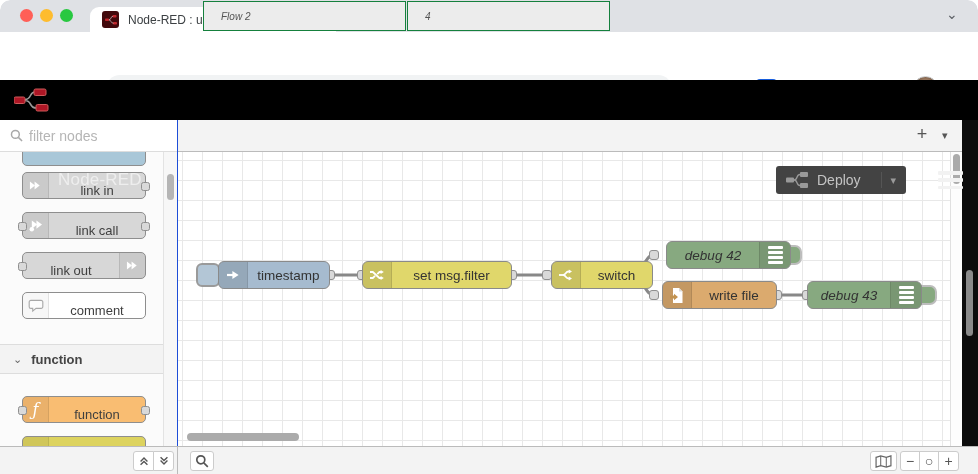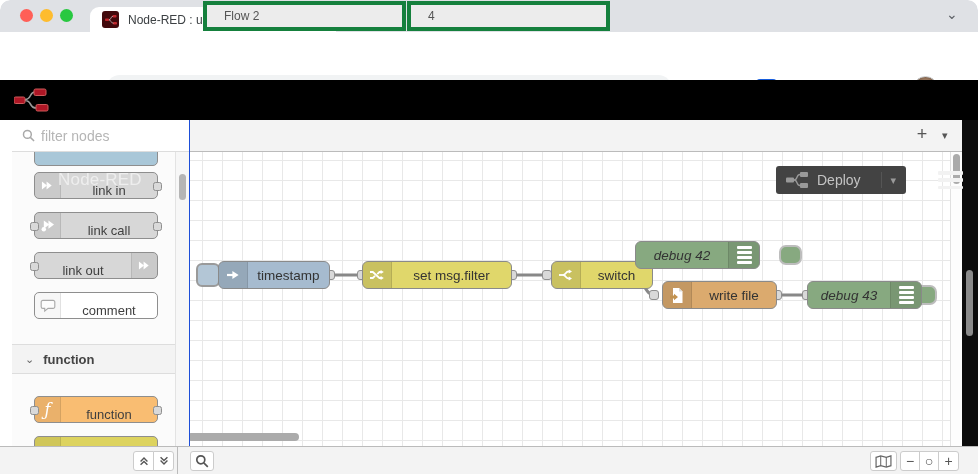--- a/index.html
+++ b/index.html
@@ -40,27 +40,27 @@
   .nrheader { left:0; top:80px; width:978px; height:40px; background:#000000; z-index:6; }
   .nrtitle { left:58px; top:90px; color:#eeeeee; font-size:17px; font-weight:500; letter-spacing:.2px; }
   .deploy { left:776px; top:86px; width:130px; height:28px; background:#434343; border-radius:3px; display:flex; align-items:center; padding:0 10px; }
   .deploy .lbl { color:#c3c3c3; font-size:14px; margin-left:9px; flex:1; }
   .deploy .caret { color:#9a9a9a; font-size:11px; padding-left:8px; border-left:1px solid #555; height:16px; display:flex; align-items:center;}
   .burger { left:938px; top:91px; width:25px; height:18px; display:flex; flex-direction:column; justify-content:space-between; }
   .burger div { height:3.5px; background:#f2f2f2; border-radius:1px; }
 
   
   .tabbar { left:178px; top:120px; width:784px; height:32px; background:#f3f3f3; border-bottom:1px solid #bbbbbb; z-index:2; }
-  .ftab { position:absolute; top:1px; height:30px; background:#ececec; border:4px solid #15803d; display:flex; align-items:center; padding-left:17px; font-size:12px; color:#555555; }
+  .ftab { position:absolute; top:1px; height:30px; background:#ececec; border:1px solid #15803d; display:flex; align-items:center; padding-left:17px; font-size:10px; color:#555555;font-style:italic; }
   .ftab.active { top:0; height:32px; background:#ffffff; font-weight:bold; color:#333333; z-index:3; }
   .tabplus { left:910px; top:124px; font-size:18px; color:#555; width:24px; text-align:center; z-index:3;}
   .tabcaret { left:942px; top:129px; font-size:11px; color:#555; z-index:3;}
 
   
-  .sidebar { left:12px; top:120px; width:178px; height:354px; background:#404040; border-right:3px solid #1d4ed8; z-index:4; }
+  .sidebar { left:0; top:120px; width:178px; height:354px; background:#404040; border-right:3px solid #1d4ed8; z-index:4; }
   .searchrow { position:absolute; left:0; top:0; width:177px; height:32px; background:#ffffff; border-bottom:1px solid #dddddd; display:flex; align-items:center; padding-left:10px; }
   .searchrow input { border:none; outline:none; background:transparent; font-size:14px; color:#444; width:130px; margin-left:6px; font-family:"Liberation Sans",sans-serif;}
   .searchrow input::placeholder { color:#b5b5b5; }
   .palette { position:absolute; left:0; top:32px; width:163px; height:294px; background:#fbfbfb; overflow:hidden; }
   .ptrack { position:absolute; left:163px; top:32px; width:14px; height:294px; background:#f7f7f7; border-left:1px solid #e3e3e3; }
   .pthumb { position:absolute; left:3px; top:22px; width:7px; height:26px; background:#b5b5b5; border-radius:3.5px; }
   .pnode { position:absolute; left:22px; width:124px; height:27px; border:1px solid #8e8e8e; border-radius:5px; display:flex; align-items:flex-end; }
   .pnode .plabel { flex:1; text-align:center; font-size:13px; color:#3f3f3f; }
   .picon { width:26px; height:100%; background:rgba(0,0,0,0.06); display:flex; align-items:center; justify-content:center; flex:none; }
   .picon.left { border-right:1px solid rgba(0,0,0,0.09); border-radius:4px 0 0 4px; }
@@ -368,21 +368,21 @@
             </g>
             <path d="M10.8 1.5 14 3.5l-3.2 2z" fill="#fff"></path>
             <path d="M10.8 8.5 14 10.5l-3.2 2z" fill="#fff"></path>
           </svg>
       </div>
       <span class="nlabel">switch</span>
     </div>
 
     <div class="port" style="left:471px;top:98px"></div>
     <div class="dbgbtn" style="left:601px;top:93px;background:#87a980"></div>
-    <div class="node" style="left:457px;top:89px;width:125px;background:#87a980">
+    <div class="node" style="left:488px;top:89px;width:125px;background:#87a980">
       <span class="nlabel it">debug 42</span>
       <div class="nicon right" style="width:31px">
         <div class="dbglines">
             <div></div>
             <div></div>
             <div></div>
             <div></div>
           </div>
       </div>
     </div>

